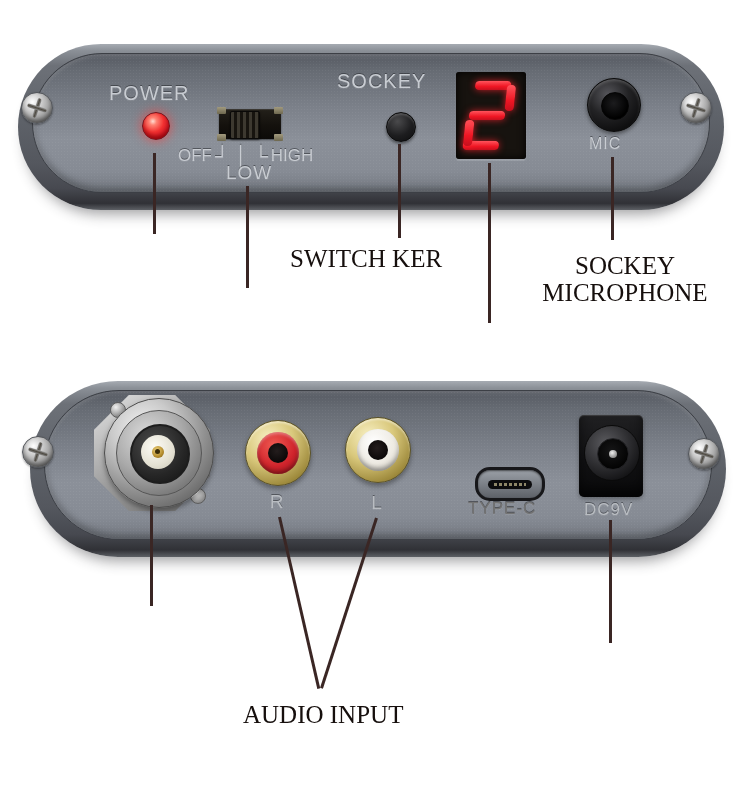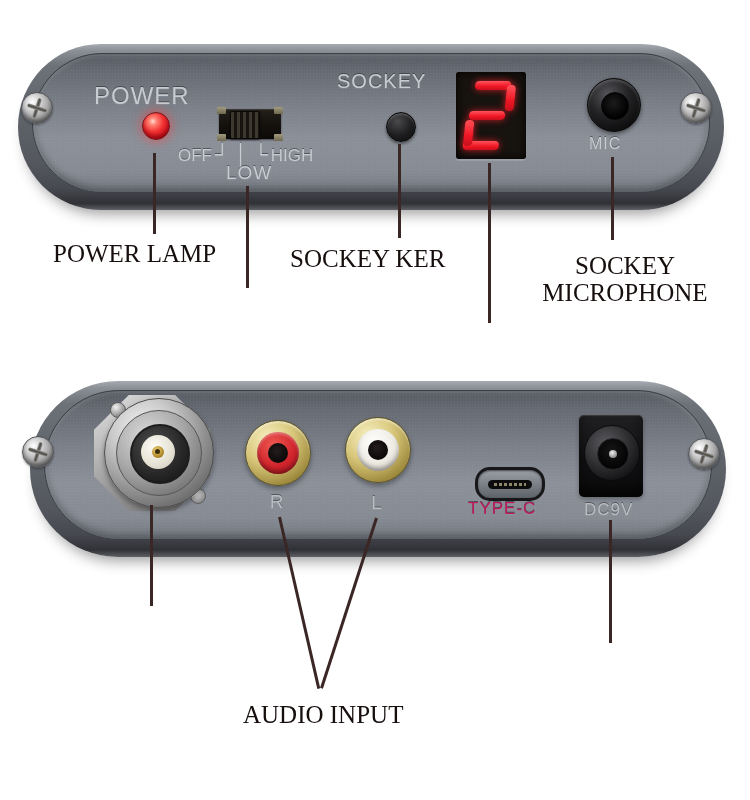--- a/index.html
+++ b/index.html
@@ -39,21 +39,21 @@
     box-shadow:0 0 10px 2px rgba(255,60,60,.5),inset 0 -3px 4px rgba(110,0,0,.6);}
 
   
   .switch-body{position:absolute;left:219px;top:109px;width:62px;height:30px;border-radius:3px;
     background:linear-gradient(180deg,#23201a,#14110d 55%,#0c0a08);
     box-shadow:0 1px 2px rgba(0,0,0,.5),inset 0 1px 1px rgba(255,255,255,.12);}
   .tab{position:absolute;width:9px;height:7px;background:linear-gradient(180deg,#a29a7e,#6e684f);border-radius:1px;}
   .switch-knob{position:absolute;left:11px;top:2px;width:28px;height:26px;border-radius:2px;
     background:repeating-linear-gradient(90deg,#3d3930 0 3px,#17140f 3px 6px);
     border:1px solid #0a0908;box-shadow:0 1px 2px rgba(0,0,0,.6);}
-  .marks-row{position:absolute;left:178px;top:146px;display:flex;align-items:flex-start;font-size:17px;}
+  .marks-row{position:absolute;left:178px;top:146px;display:flex;align-items:center;font-size:17px;}
   .marks-row .glyph{font-size:20px;line-height:17px;margin:0 3px;}
 
   
   .round-btn{position:absolute;width:28px;height:28px;border-radius:50%;border:1px solid #0a0a0a;
     background:radial-gradient(circle at 38% 30%,#4a4a4c,#1d1d1f 55%,#0c0c0d);
     box-shadow:inset 0 2px 2px rgba(255,255,255,.18),0 2px 3px rgba(0,0,0,.45);}
 
   
   .display{position:absolute;left:456px;top:72px;width:70px;height:87px;border-radius:3px;
     background:#17130f;box-shadow:inset 0 0 9px rgba(0,0,0,.95),0 2px 1px rgba(185,189,195,.4);}
@@ -148,21 +148,21 @@
         <div class="slot-h"></div>
       </div>
   </div>
   <div class="screw" style="left:680px;top:92px;">
     <div class="screw-cross">
         <div class="slot-v"></div>
         <div class="slot-h"></div>
       </div>
   </div>
 
-  <div class="etched" style="left:94px;top:82px;font-size:24px;">POWER</div>
+  <div class="etched" style="left:109px;top:82px;font-size:20px;">POWER</div>
   <div class="led" style="left:142px;top:112px;"></div>
 
   <div class="switch-body">
     <div class="tab" style="left:-2px;top:-2px;"></div>
     <div class="tab" style="right:-2px;top:-2px;"></div>
     <div class="tab" style="left:-2px;bottom:-2px;"></div>
     <div class="tab" style="right:-2px;bottom:-2px;"></div>
     <div class="switch-knob"></div>
   </div>
   <div class="marks-row etched" style="letter-spacing:0;">
@@ -237,42 +237,41 @@
         <div class="rca-hole"></div>
       </div>
   </div>
   <div class="etched" style="left:364px;top:492px;width:26px;text-align:center;font-size:19px;color:#b9bdc2;">L</div>
 
   <div class="typec">
     <div class="typec-slot">
         <div class="typec-pins"></div>
       </div>
   </div>
-  <div class="etched" style="left:468px;top:499px;font-size:17px;color:#be185d;">TYPE-C</div>
+  <div class="etched" style="left:468px;top:499px;font-size:17px;color:#737373;">TYPE-C</div>
 
   <div class="dcjack">
     <div class="dc-barrel">
       <div class="dc-hole">
           <div class="dc-pin"></div>
         </div>
     </div>
   </div>
   <div class="etched" style="left:584px;top:500px;font-size:17px;color:#b9bdc2;">DC9V</div>
 
   <div class="lead" style="left:153px;top:153px;height:81px;"></div>
   <div class="lead" style="left:246px;top:186px;height:102px;"></div>
   <div class="lead" style="left:398px;top:144px;height:94px;"></div>
   <div class="lead" style="left:488px;top:163px;height:160px;"></div>
   <div class="lead" style="left:611px;top:157px;height:83px;"></div>
   <div class="lead" style="left:150px;top:505px;height:101px;"></div>
   <div class="lead" style="left:278px;top:517px;height:176px;transform:rotate(-12.9deg);transform-origin:top center;"></div>
   <div class="lead" style="left:375px;top:518px;height:179px;transform:rotate(17.9deg);transform-origin:top center;"></div>
   <div class="lead" style="left:609px;top:520px;height:123px;"></div>
 
-  <div class="callout" style="left:53px;top:240px;">POWER LAMP</div>
-  <div class="callout" style="left:290px;top:245px;">SOCKEY KER</div>
+  <div class="callout" style="left:290px;top:245px;">SWITCH KER</div>
   <div class="callout" style="left:535px;top:252px;width:180px;text-align:center;line-height:27px;">
     <div>SOCKEY</div>
     <div>MICROPHONE</div>
   </div>
   <div class="callout" style="left:243px;top:701px;">AUDIO INPUT</div>
 
 </div>
 
 </body></html>

